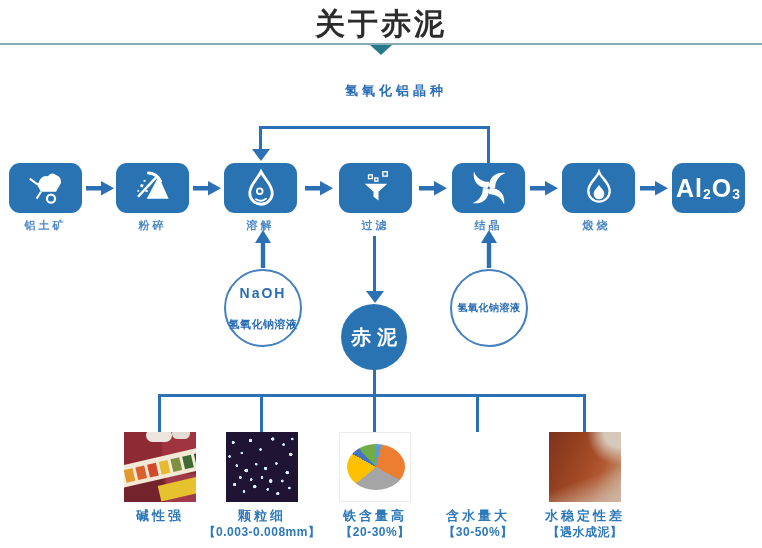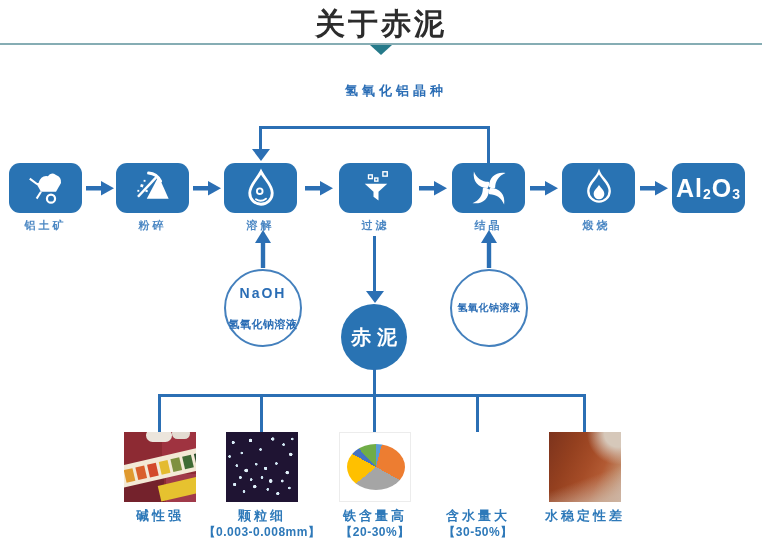--- a/index.html
+++ b/index.html
@@ -274,14 +274,15 @@
   <div class="prop-img mud" style="left:549px"></div>
 
   <div class="prop-name" style="left:100px">碱性强</div>
   <div class="prop-name" style="left:202px">颗粒细</div>
   <div class="prop-val" style="left:202px">【0.003-0.008mm】</div>
   <div class="prop-name" style="left:315px">铁含量高</div>
   <div class="prop-val" style="left:315px">【20-30%】</div>
   <div class="prop-name" style="left:418px">含水量大</div>
   <div class="prop-val" style="left:418px">【30-50%】</div>
   <div class="prop-name" style="left:525px">水稳定性差</div>
+  <div class="prop-val" style="left:525px">【遇水成泥】</div>
 
 </div>
 
 </body></html>

